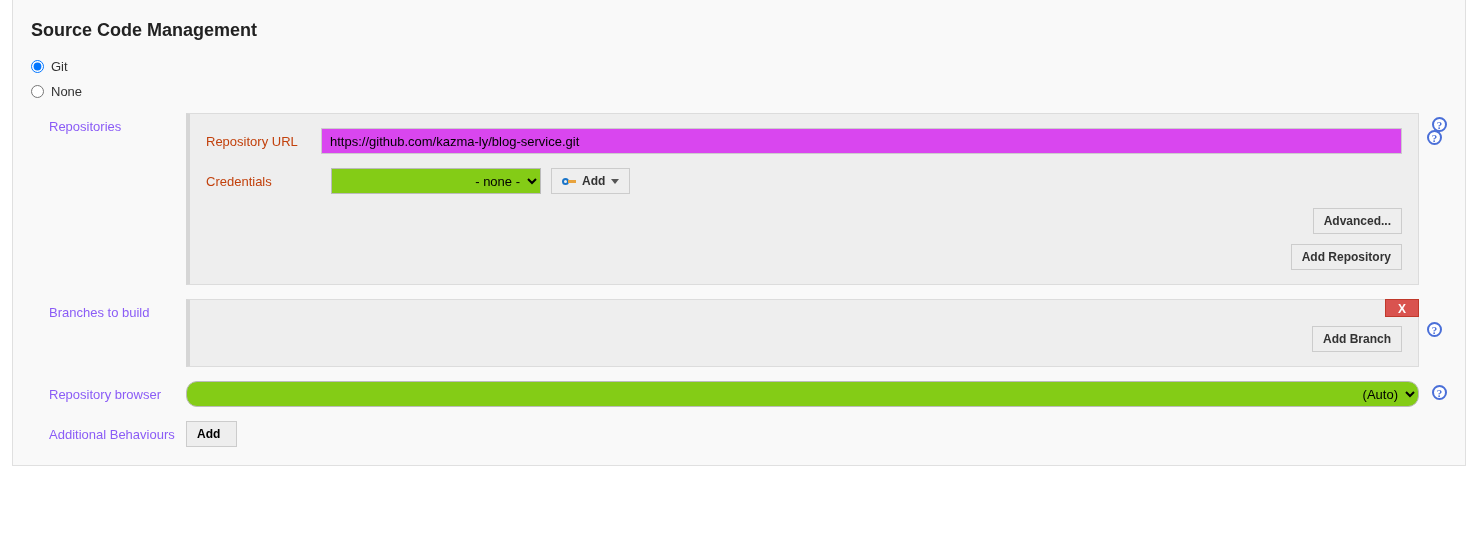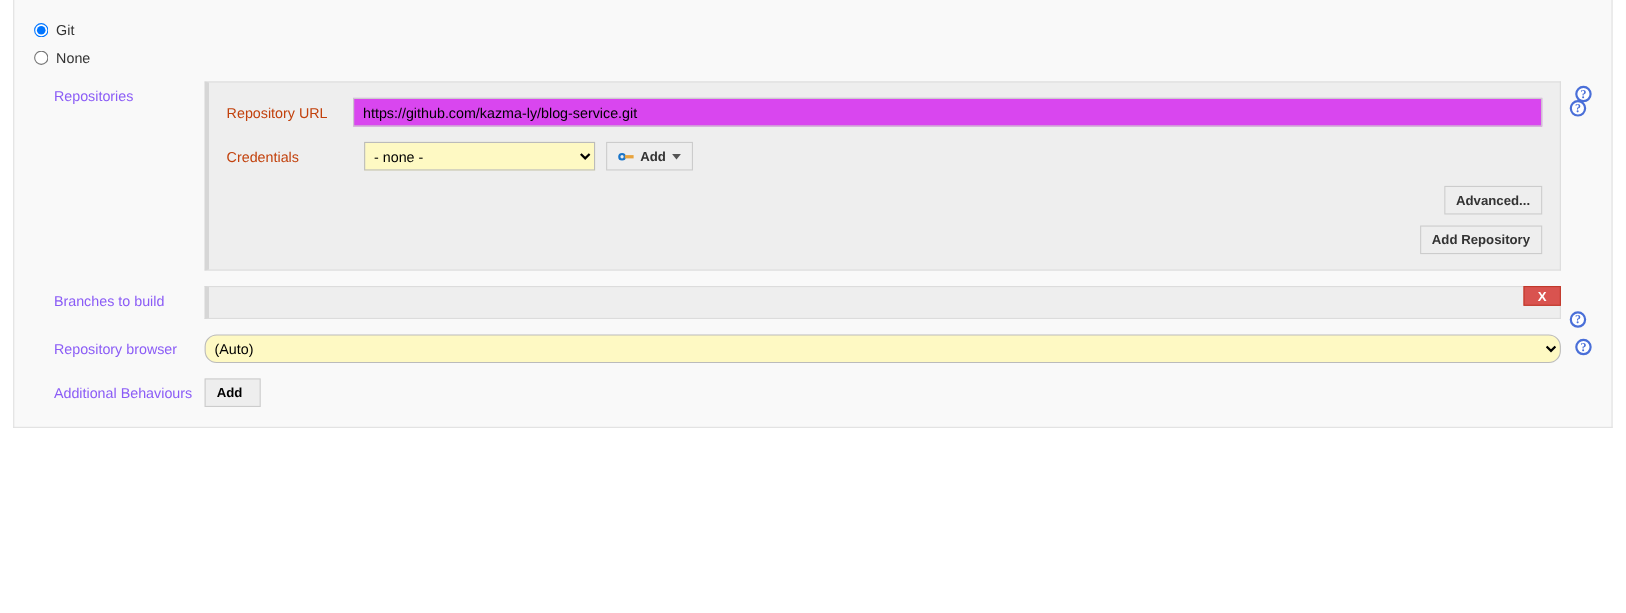--- a/index.html
+++ b/index.html
@@ -79,24 +79,25 @@
       height: 26px;
       border: 1px solid #ccc;
       padding: 0 8px;
       font-size: 13px;
       background: #d946ef;
       font-family: inherit;
     }
     .select-box {
       height: 26px;
       border: 1px solid #bbb;
-      background: #fef9c3;
+      background: #84cc16;
       font-size: 13px;
       padding: 0 4px;
       font-family: inherit;
+      text-align: right;
     }
     .select-cred { width: 210px; }
     .select-full { width: 100%; border-radius: 11px; }
 
     .btn {
       display: inline-flex;
       align-items: center;
       gap: 6px;
       height: 26px;
       padding: 0 10px;
@@ -187,20 +188,21 @@
       cursor: pointer;
       font-family: inherit;
     }
     .cred-row { gap: 10px; }
   </style>
 </head>
 <body>
 
 <div class="container">
 
+  <div class="section-title">Source Code Management</div>
 
   <div class="radio-row">
     <input type="radio" name="scm" checked="" style="">
     <label>Git</label>
   </div>
   <div class="radio-row">
     <input type="radio" name="scm" style="">
     <label>None</label>
   </div>
 
@@ -240,20 +242,23 @@
 
   <div class="config-row">
     <div class="config-label">Branches to build</div>
     <div class="config-body">
       <div class="panel-wrapper">
         <div class="panel">
           <span class="delete-tab">X</span>
           <span class="help-icon help-inner-branch">?</span>
 
 
+          <div class="panel-actions">
+            <button class="btn">Add Branch</button>
+          </div>
         </div>
       </div>
     </div>
   </div>
 
   <div class="config-row">
     <div class="config-label">Repository browser</div>
     <div class="config-body">
       <span class="help-icon help-outer">?</span>
       <select class="select-box select-full">

